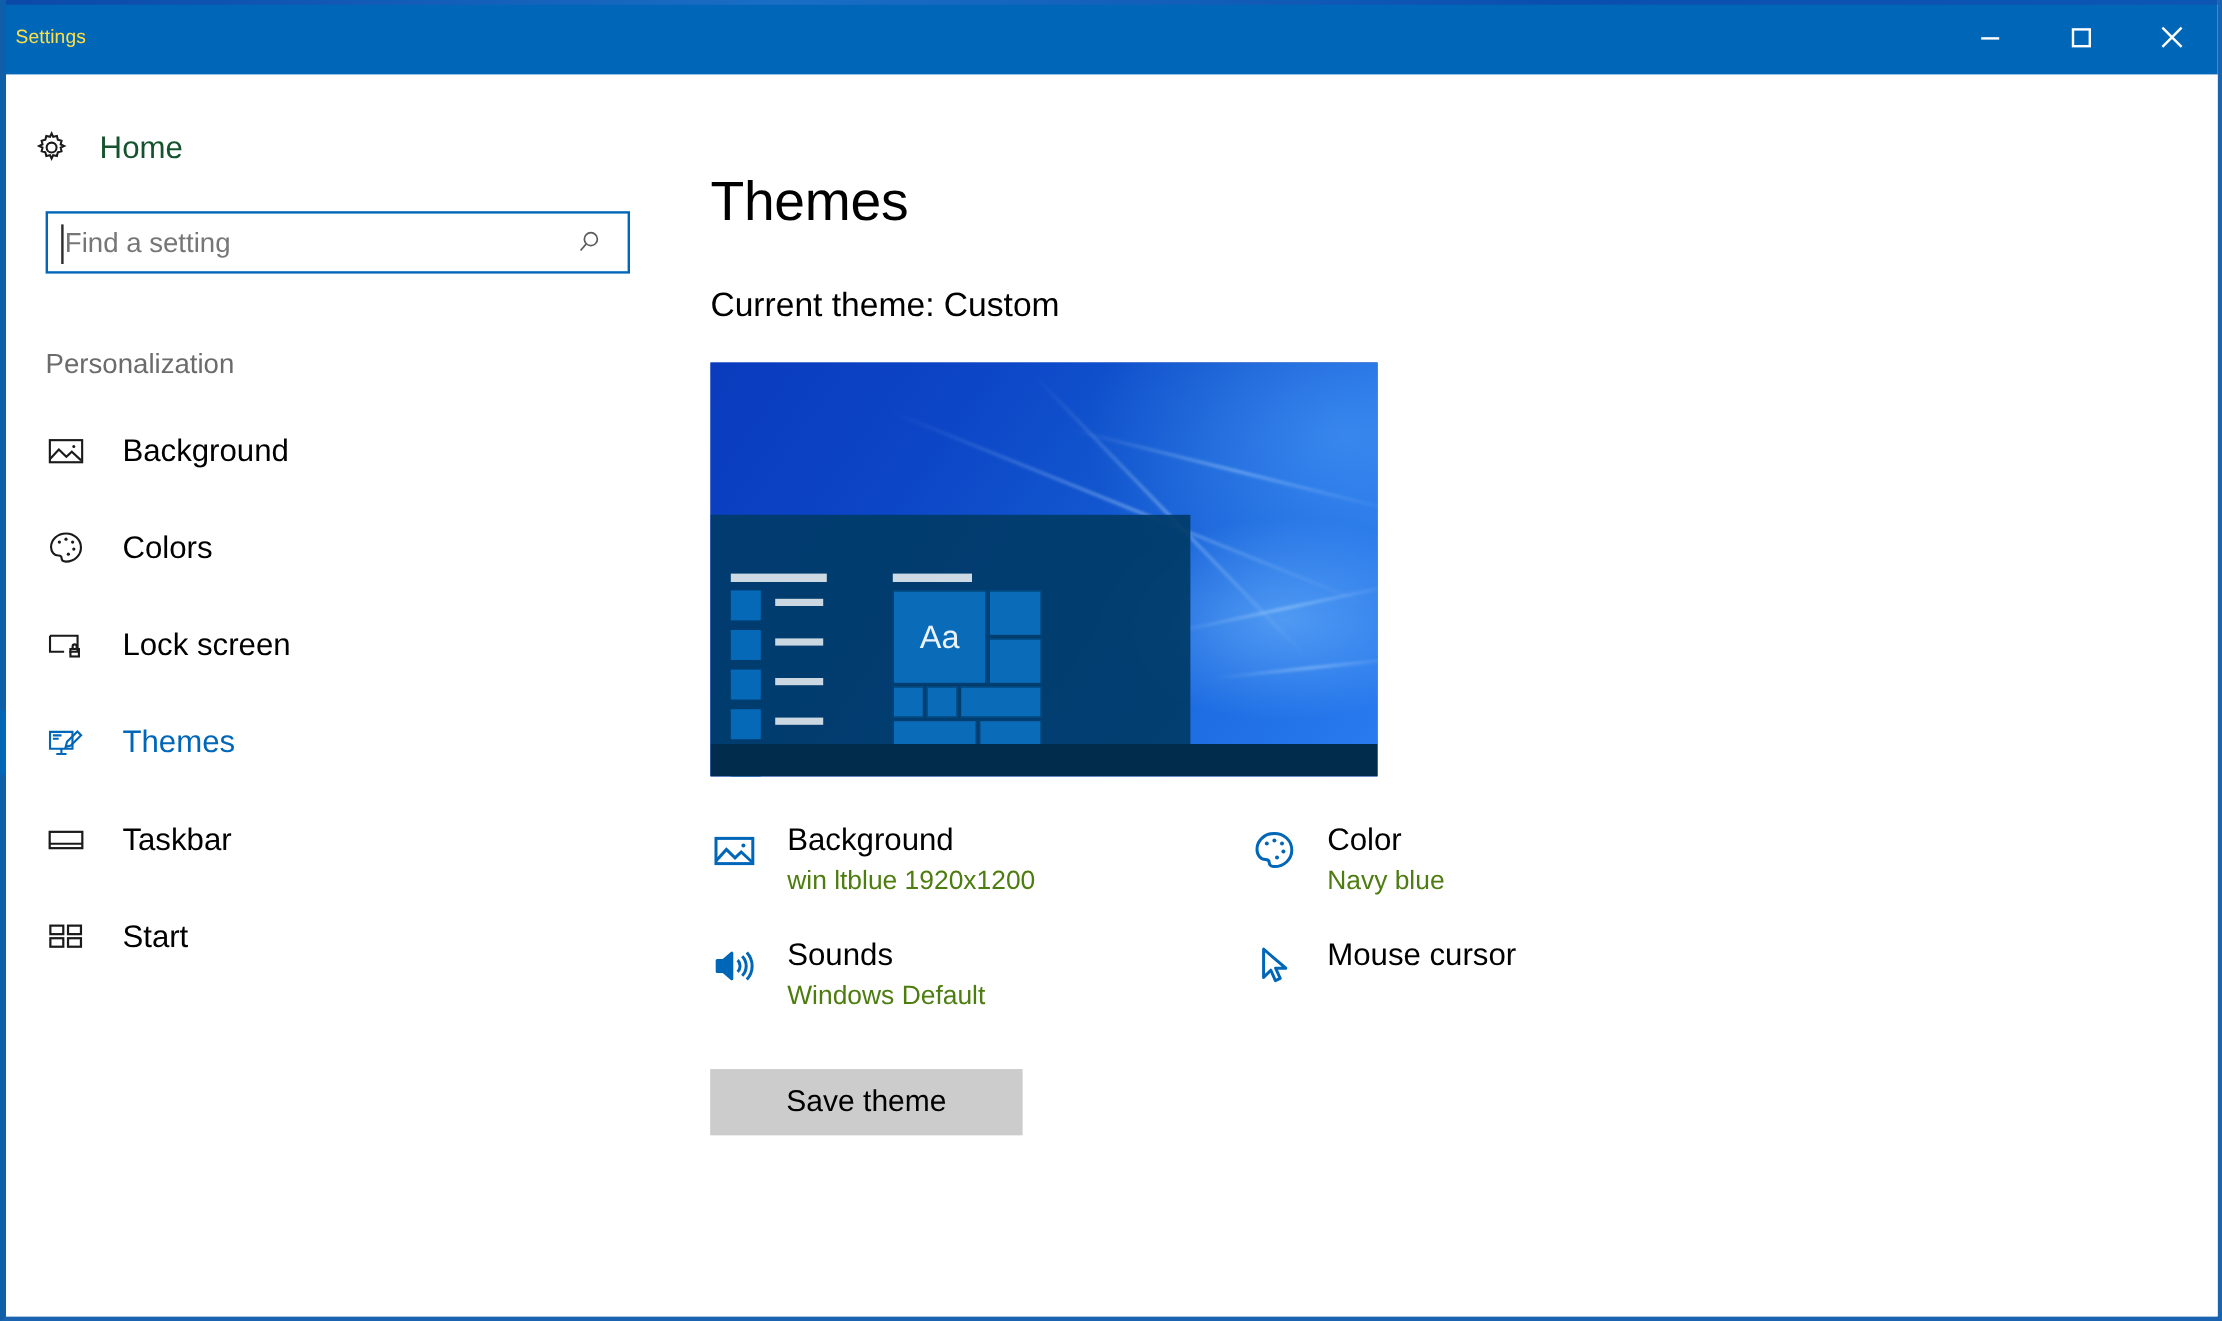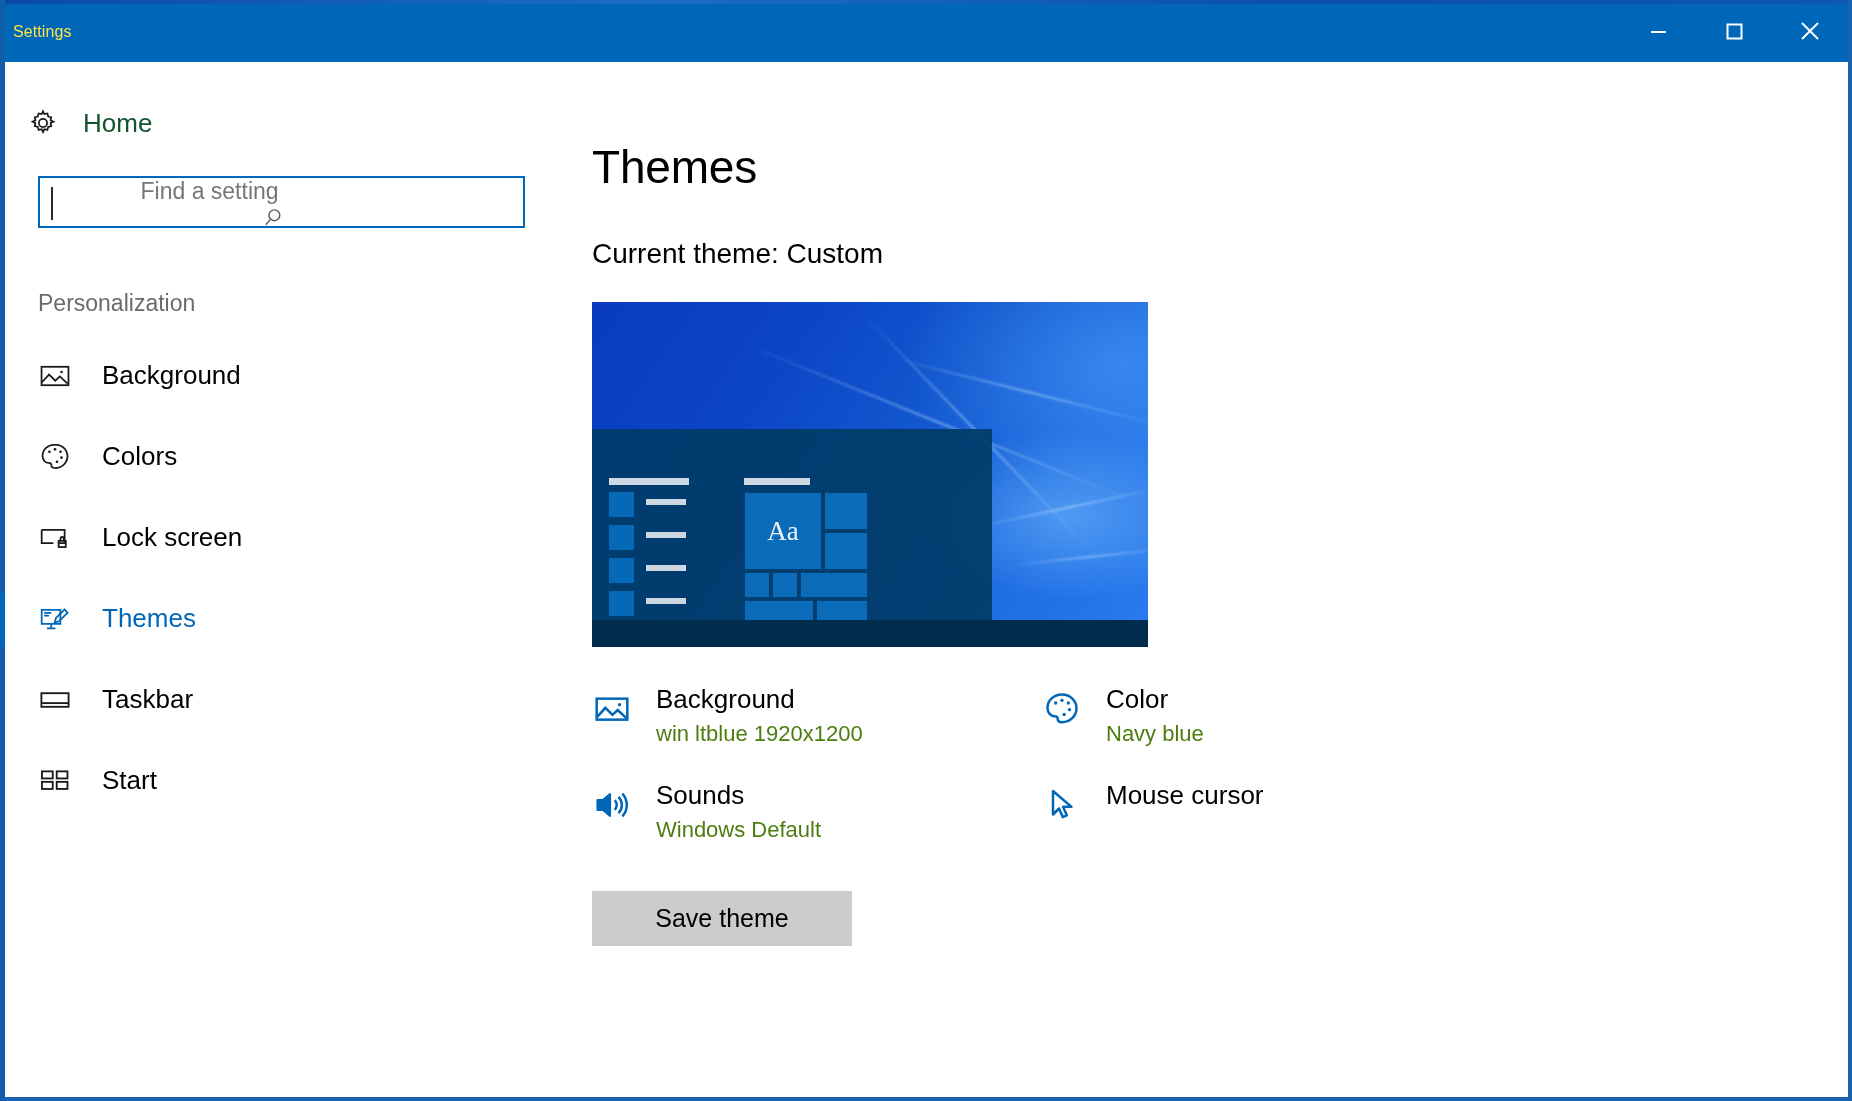--- a/index.html
+++ b/index.html
@@ -81,21 +81,20 @@
     font-family: "Liberation Sans", sans-serif;
   }
 
   .search-wrap {
     margin: 26px 0 0 33px;
     width: 487px; height: 52px;
     border: 2px solid #0067b8;
     background:#fff;
     display:flex; align-items:center;
     position: relative;
-    flex-direction: column;
   }
   .search-caret{
     position:absolute; left:11px; top:9px;
     width:2px; height:33px; background:#2b2b2b;
   }
   .search-input {
     border:0; outline:0;
     flex: 1;
     height: 100%;
     padding-left: 14px;
@@ -401,21 +400,21 @@
           <div class="sm-app" style="top:129px;"></div>
           <div class="sm-app" style="top:162px;"></div>
           <div class="sm-app" style="top:195px;"></div>
 
           <div class="sm-line" style="top:70px;  width:40px;"></div>
           <div class="sm-line" style="top:103px; width:40px;"></div>
           <div class="sm-line" style="top:136px; width:40px;"></div>
           <div class="sm-line" style="top:169px; width:40px;"></div>
           <div class="sm-line" style="top:202px; width:22px;"></div>
 
-          <div class="tile tile-aa" style="left:152px; top:63px; width:78px; height:78px;font-family:Liberation Serif, serif;">
+          <div class="tile tile-aa" style="left:152px; top:63px; width:78px; height:78px;">
             <span>Aa</span>
           </div>
           <div class="tile" style="left:232px; top:63px; width:44px; height:38px;"></div>
           <div class="tile" style="left:232px; top:103px; width:44px; height:38px;"></div>
 
           <div class="tile" style="left:152px; top:143px; width:26px; height:26px;"></div>
           <div class="tile" style="left:180px; top:143px; width:26px; height:26px;"></div>
           <div class="tile" style="left:208px; top:143px; width:68px; height:26px;"></div>
 
           <div class="tile" style="left:152px; top:171px; width:70px; height:22px;"></div>

